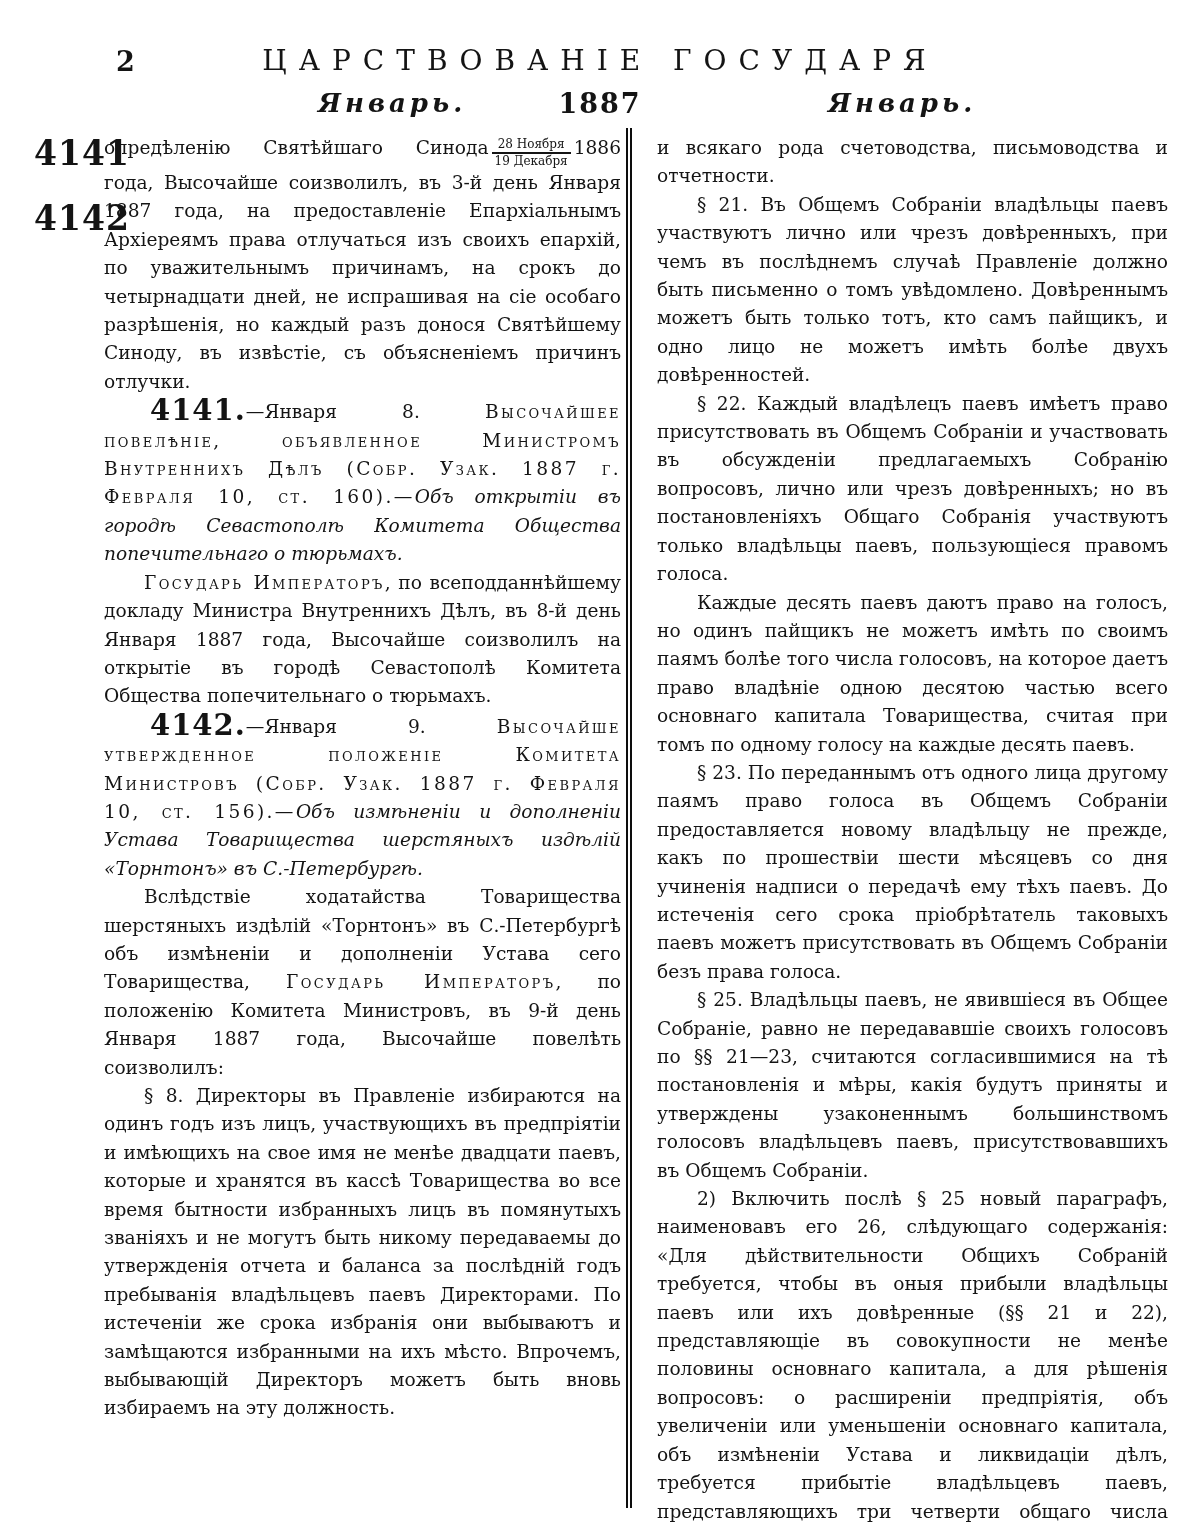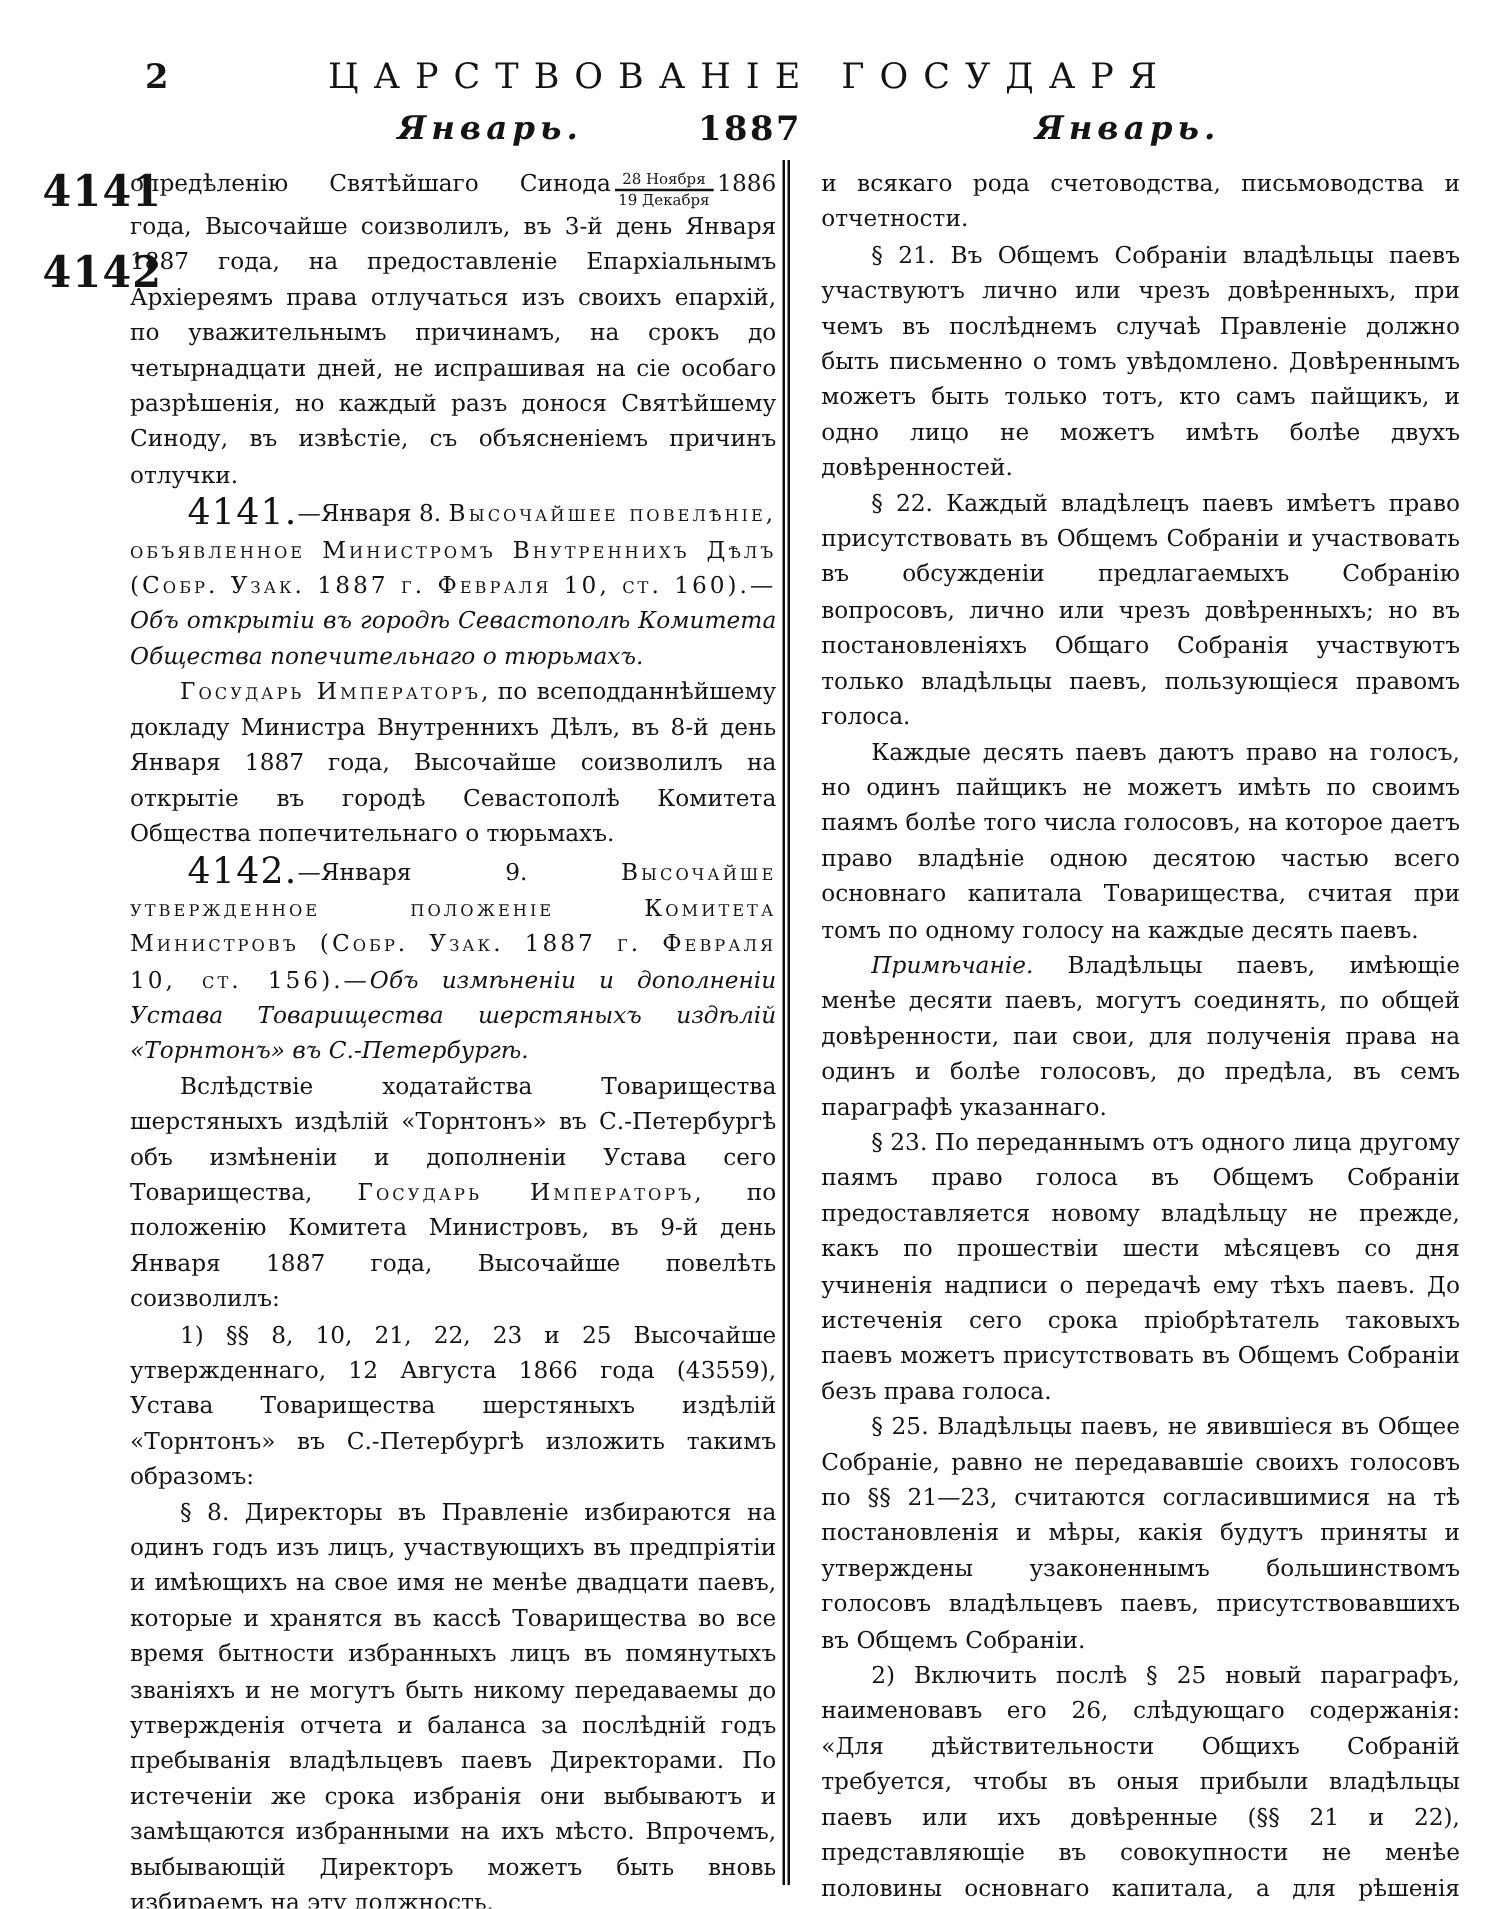--- a/index.html
+++ b/index.html
@@ -61,21 +61,21 @@
     font-size: 18.6px; line-height: 28.4px;
     text-align: justify;
   }
   .col.left  { left: 104px; width: 517px; }
   .col.right { left: 657px; width: 511px; }
   .col p { margin: 0; text-indent: 40px; }
   .col p.cont { text-indent: 0; }
   .col p.entry { text-indent: 46px; }
 
   .entry-num {
-    font-size: 29px; font-weight: normal; line-height: 1;
+    font-size: 29px; font-weight: bold; line-height: 1;
     letter-spacing: 1px; vertical-align: -2px;
   }
   .dash { font-weight: normal; }
   .sc {
     font-variant: small-caps;
     letter-spacing: 2.4px;
     margin-top: 25px;
   }
   .it { font-style: italic; }
 
@@ -109,36 +109,34 @@
     <p class="cont"><span>опредѣленію Святѣйшаго Синода</span><span class="frac"><span class="top">28 Ноября</span><span class="bot">19 Декабря</span></span><span>1886 года, Высочайше соизволилъ, въ 3-й день Января 1887 года, на предоставленіе Епархіальнымъ Архіереямъ права отлучаться изъ своихъ епархій, по уважительнымъ причинамъ, на срокъ до четырнадцати дней, не испрашивая на сіе особаго разрѣшенія, но каждый разъ донося Святѣйшему Синоду, въ извѣстіе, съ объясненіемъ причинъ отлучки.</span></p>
 
     <p class="entry"><span class="entry-num">4141.</span><span class="dash">—</span><span>Января 8. </span><span class="sc">Высочайшее повелѣніе, объявленное Министромъ Внутреннихъ Дѣлъ (Собр. Узак. 1887 г. Февраля 10, ст. 160).—</span><span class="it">Объ открытіи въ городѣ Севастополѣ Комитета Общества попечительнаго о тюрьмахъ.</span></p>
 
     <p><span class="sc">Государь Императоръ</span><span>, по всеподданнѣйшему докладу Министра Внутреннихъ Дѣлъ, въ 8-й день Января 1887 года, Высочайше соизволилъ на открытіе въ городѣ Севастополѣ Комитета Общества попечительнаго о тюрьмахъ.</span></p>
 
     <p class="entry"><span class="entry-num">4142.</span><span class="dash">—</span><span>Января 9. </span><span class="sc">Высочайше утвержденное положеніе Комитета Министровъ (Собр. Узак. 1887 г. Февраля 10, ст. 156).—</span><span class="it">Объ измѣненіи и дополненіи Устава Товарищества шерстяныхъ издѣлій «Торнтонъ» въ С.-Петербургѣ.</span></p>
 
     <p><span>Вслѣдствіе ходатайства Товарищества шерстяныхъ издѣлій «Торнтонъ» въ С.-Петербургѣ объ измѣненіи и дополненіи Устава сего Товарищества, </span><span class="sc">Государь Императоръ</span><span>, по положенію Комитета Министровъ, въ 9-й день Января 1887 года, Высочайше повелѣть соизволилъ:</span></p>
 
-    <p>1) §§ 8, 10, 21, 22, 23 и 25 Высочайше утвержденнаго, 12 Августа 1866 года (43559), Устава Товарищества шерстяныхъ издѣлій «Торнтонъ» въ С.-Петербургѣ изложить такимъ образомъ:</p>
 
     <p>§ 8. Директоры въ Правленіе избираются на одинъ годъ изъ лицъ, участвующихъ въ предпріятіи и имѣющихъ на свое имя не менѣе двадцати паевъ, которые и хранятся въ кассѣ Товарищества во все время бытности избранныхъ лицъ въ помянутыхъ званіяхъ и не могутъ быть никому передаваемы до утвержденія отчета и баланса за послѣдній годъ пребыванія владѣльцевъ паевъ Директорами. По истеченіи же срока избранія они выбываютъ и замѣщаются избранными на ихъ мѣсто. Впрочемъ, выбывающій Директоръ можетъ быть вновь избираемъ на эту должность.</p>
 
   </div>
 
   <div class="col right">
     <p class="cont">и всякаго рода счетоводства, письмоводства и отчетности.</p>
 
     <p>§ 21. Въ Общемъ Собраніи владѣльцы паевъ участвуютъ лично или чрезъ довѣренныхъ, при чемъ въ послѣднемъ случаѣ Правленіе должно быть письменно о томъ увѣдомлено. Довѣреннымъ можетъ быть только тотъ, кто самъ пайщикъ, и одно лицо не можетъ имѣть болѣе двухъ довѣренностей.</p>
 
     <p>§ 22. Каждый владѣлецъ паевъ имѣетъ право присутствовать въ Общемъ Собраніи и участвовать въ обсужденіи предлагаемыхъ Собранію вопросовъ, лично или чрезъ довѣренныхъ; но въ постановленіяхъ Общаго Собранія участвуютъ только владѣльцы паевъ, пользующіеся правомъ голоса.</p>
 
     <p>Каждые десять паевъ даютъ право на голосъ, но одинъ пайщикъ не можетъ имѣть по своимъ паямъ болѣе того числа голосовъ, на которое даетъ право владѣніе одною десятою частью всего основнаго капитала Товарищества, считая при томъ по одному голосу на каждые десять паевъ.</p>
 
-    <p><span class="it">Примѣчаніе.</span><span> Владѣльцы паевъ, имѣющіе менѣе десяти паевъ, могутъ соединять, по общей довѣренности, паи свои, для полученія права на одинъ и болѣе голосовъ, до предѣла, въ семъ параграфѣ указаннаго.</span></p>
 
     <p>§ 23. По переданнымъ отъ одного лица другому паямъ право голоса въ Общемъ Собраніи предоставляется новому владѣльцу не прежде, какъ по прошествіи шести мѣсяцевъ со дня учиненія надписи о передачѣ ему тѣхъ паевъ. До истеченія сего срока пріобрѣтатель таковыхъ паевъ можетъ присутствовать въ Общемъ Собраніи безъ права голоса.</p>
 
     <p>§ 25. Владѣльцы паевъ, не явившіеся въ Общее Собраніе, равно не передававшіе своихъ голосовъ по §§ 21—23, считаются согласившимися на тѣ постановленія и мѣры, какія будутъ приняты и утверждены узаконеннымъ большинствомъ голосовъ владѣльцевъ паевъ, присутствовавшихъ въ Общемъ Собраніи.</p>
 
     <p>2) Включить послѣ § 25 новый параграфъ, наименовавъ его 26, слѣдующаго содержанія: «Для дѣйствительности Общихъ Собраній требуется, чтобы въ оныя прибыли владѣльцы паевъ или ихъ довѣренные (§§ 21 и 22), представляющіе въ совокупности не менѣе половины основнаго капитала, а для рѣшенія вопросовъ: о расширеніи предпріятія, объ увеличеніи или уменьшеніи основнаго капитала, объ измѣненіи Устава и ликвидаціи дѣлъ, требуется прибытіе владѣльцевъ паевъ, представляющихъ три четверти общаго числа паевъ. Если Собраніе не</p>
   </div>
 
 </div>
 

